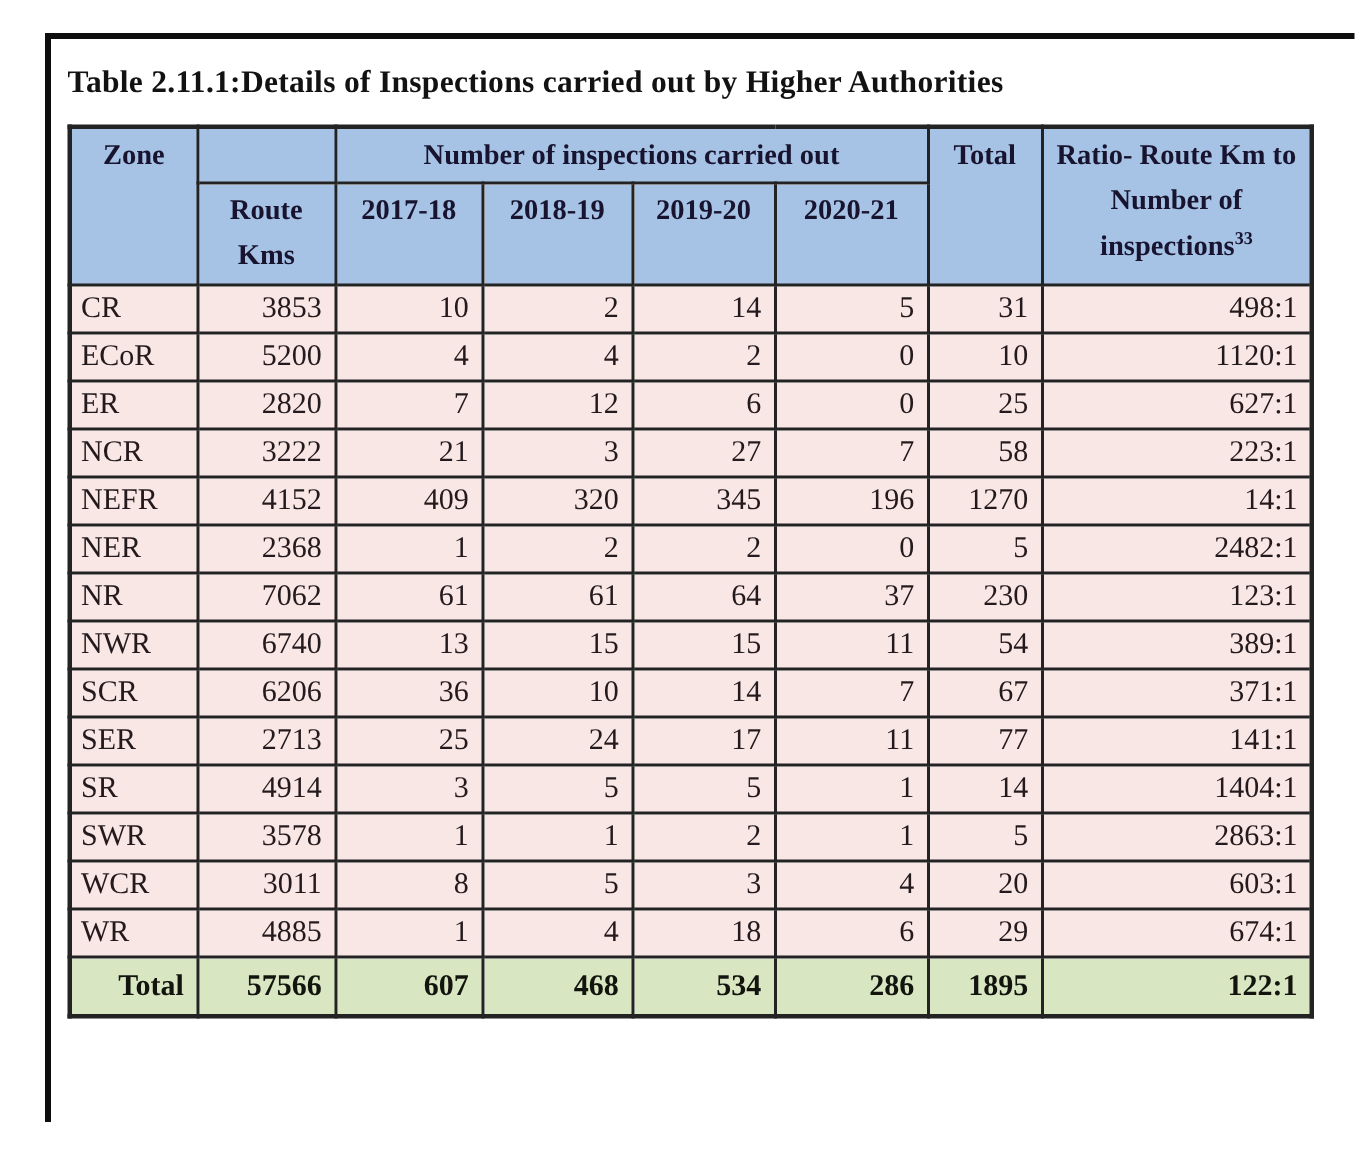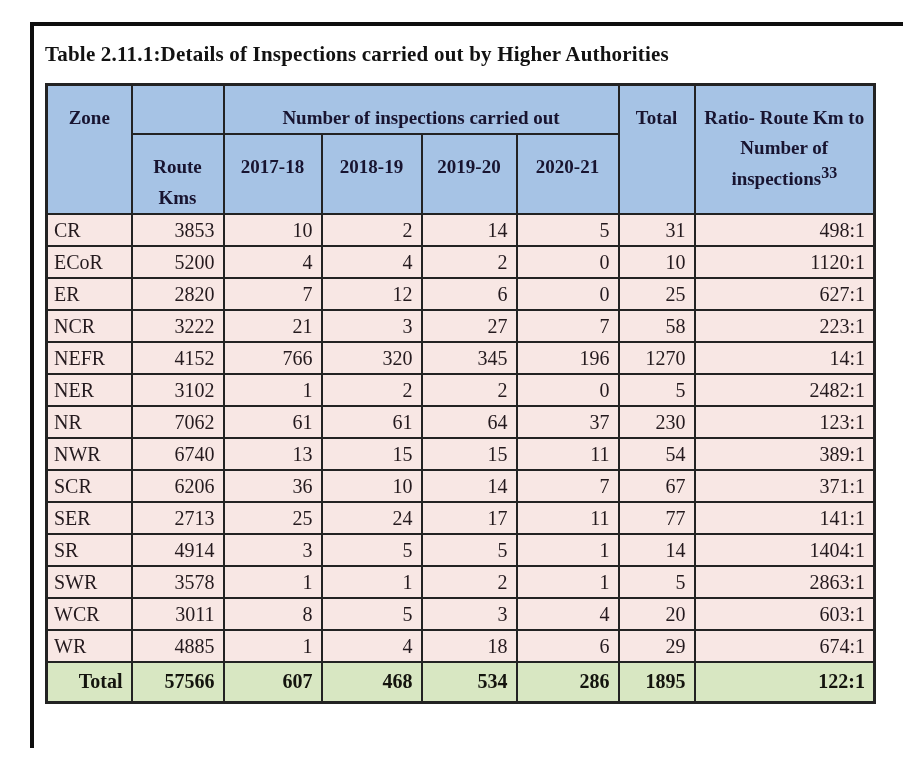--- a/index.html
+++ b/index.html
@@ -55,36 +55,36 @@
     border: 2px solid var(--border-color);
     overflow: hidden;
   }
   table.insp th {
     background: var(--header-bg);
     color: var(--header-text);
     font-weight: bold;
     font-size: 19px;
     line-height: 1.6;
     vertical-align: top;
-    padding: 17px 4px 0 4px;
+    padding: 3px 4px 0 4px;
     text-align: center;
   }
   tr.hrow1 { height: 37px; }
   tr.hrow2 { height: 68px; }
   th.th-route {
     text-align: left;
     padding-left: 9px;
   }
   th.th-ratio {
     text-align: left;
     padding-left: 9px;
     padding-right: 4px;
   }
   th.th-ratio sup {
-    font-size: 16px;
+    font-size: 12px;
     line-height: 0;
   }
   tr.data-row { height: 32px; }
   tr.data-row td {
     background: var(--row-bg);
     color: var(--body-text);
     font-size: 20px;
     text-align: right;
     padding: 1px 8px 1px 2px;
     vertical-align: middle;
@@ -176,30 +176,30 @@
         <td>21</td>
         <td>3</td>
         <td>27</td>
         <td>7</td>
         <td>58</td>
         <td>223:1</td>
       </tr>
       <tr class="data-row">
         <td class="zone-cell">NEFR</td>
         <td>4152</td>
-        <td>766</td>
+        <td>409</td>
         <td>320</td>
         <td>345</td>
         <td>196</td>
         <td>1270</td>
         <td>14:1</td>
       </tr>
       <tr class="data-row">
         <td class="zone-cell">NER</td>
-        <td>3102</td>
+        <td>2368</td>
         <td>1</td>
         <td>2</td>
         <td>2</td>
         <td>0</td>
         <td>5</td>
         <td>2482:1</td>
       </tr>
       <tr class="data-row">
         <td class="zone-cell">NR</td>
         <td>7062</td>

